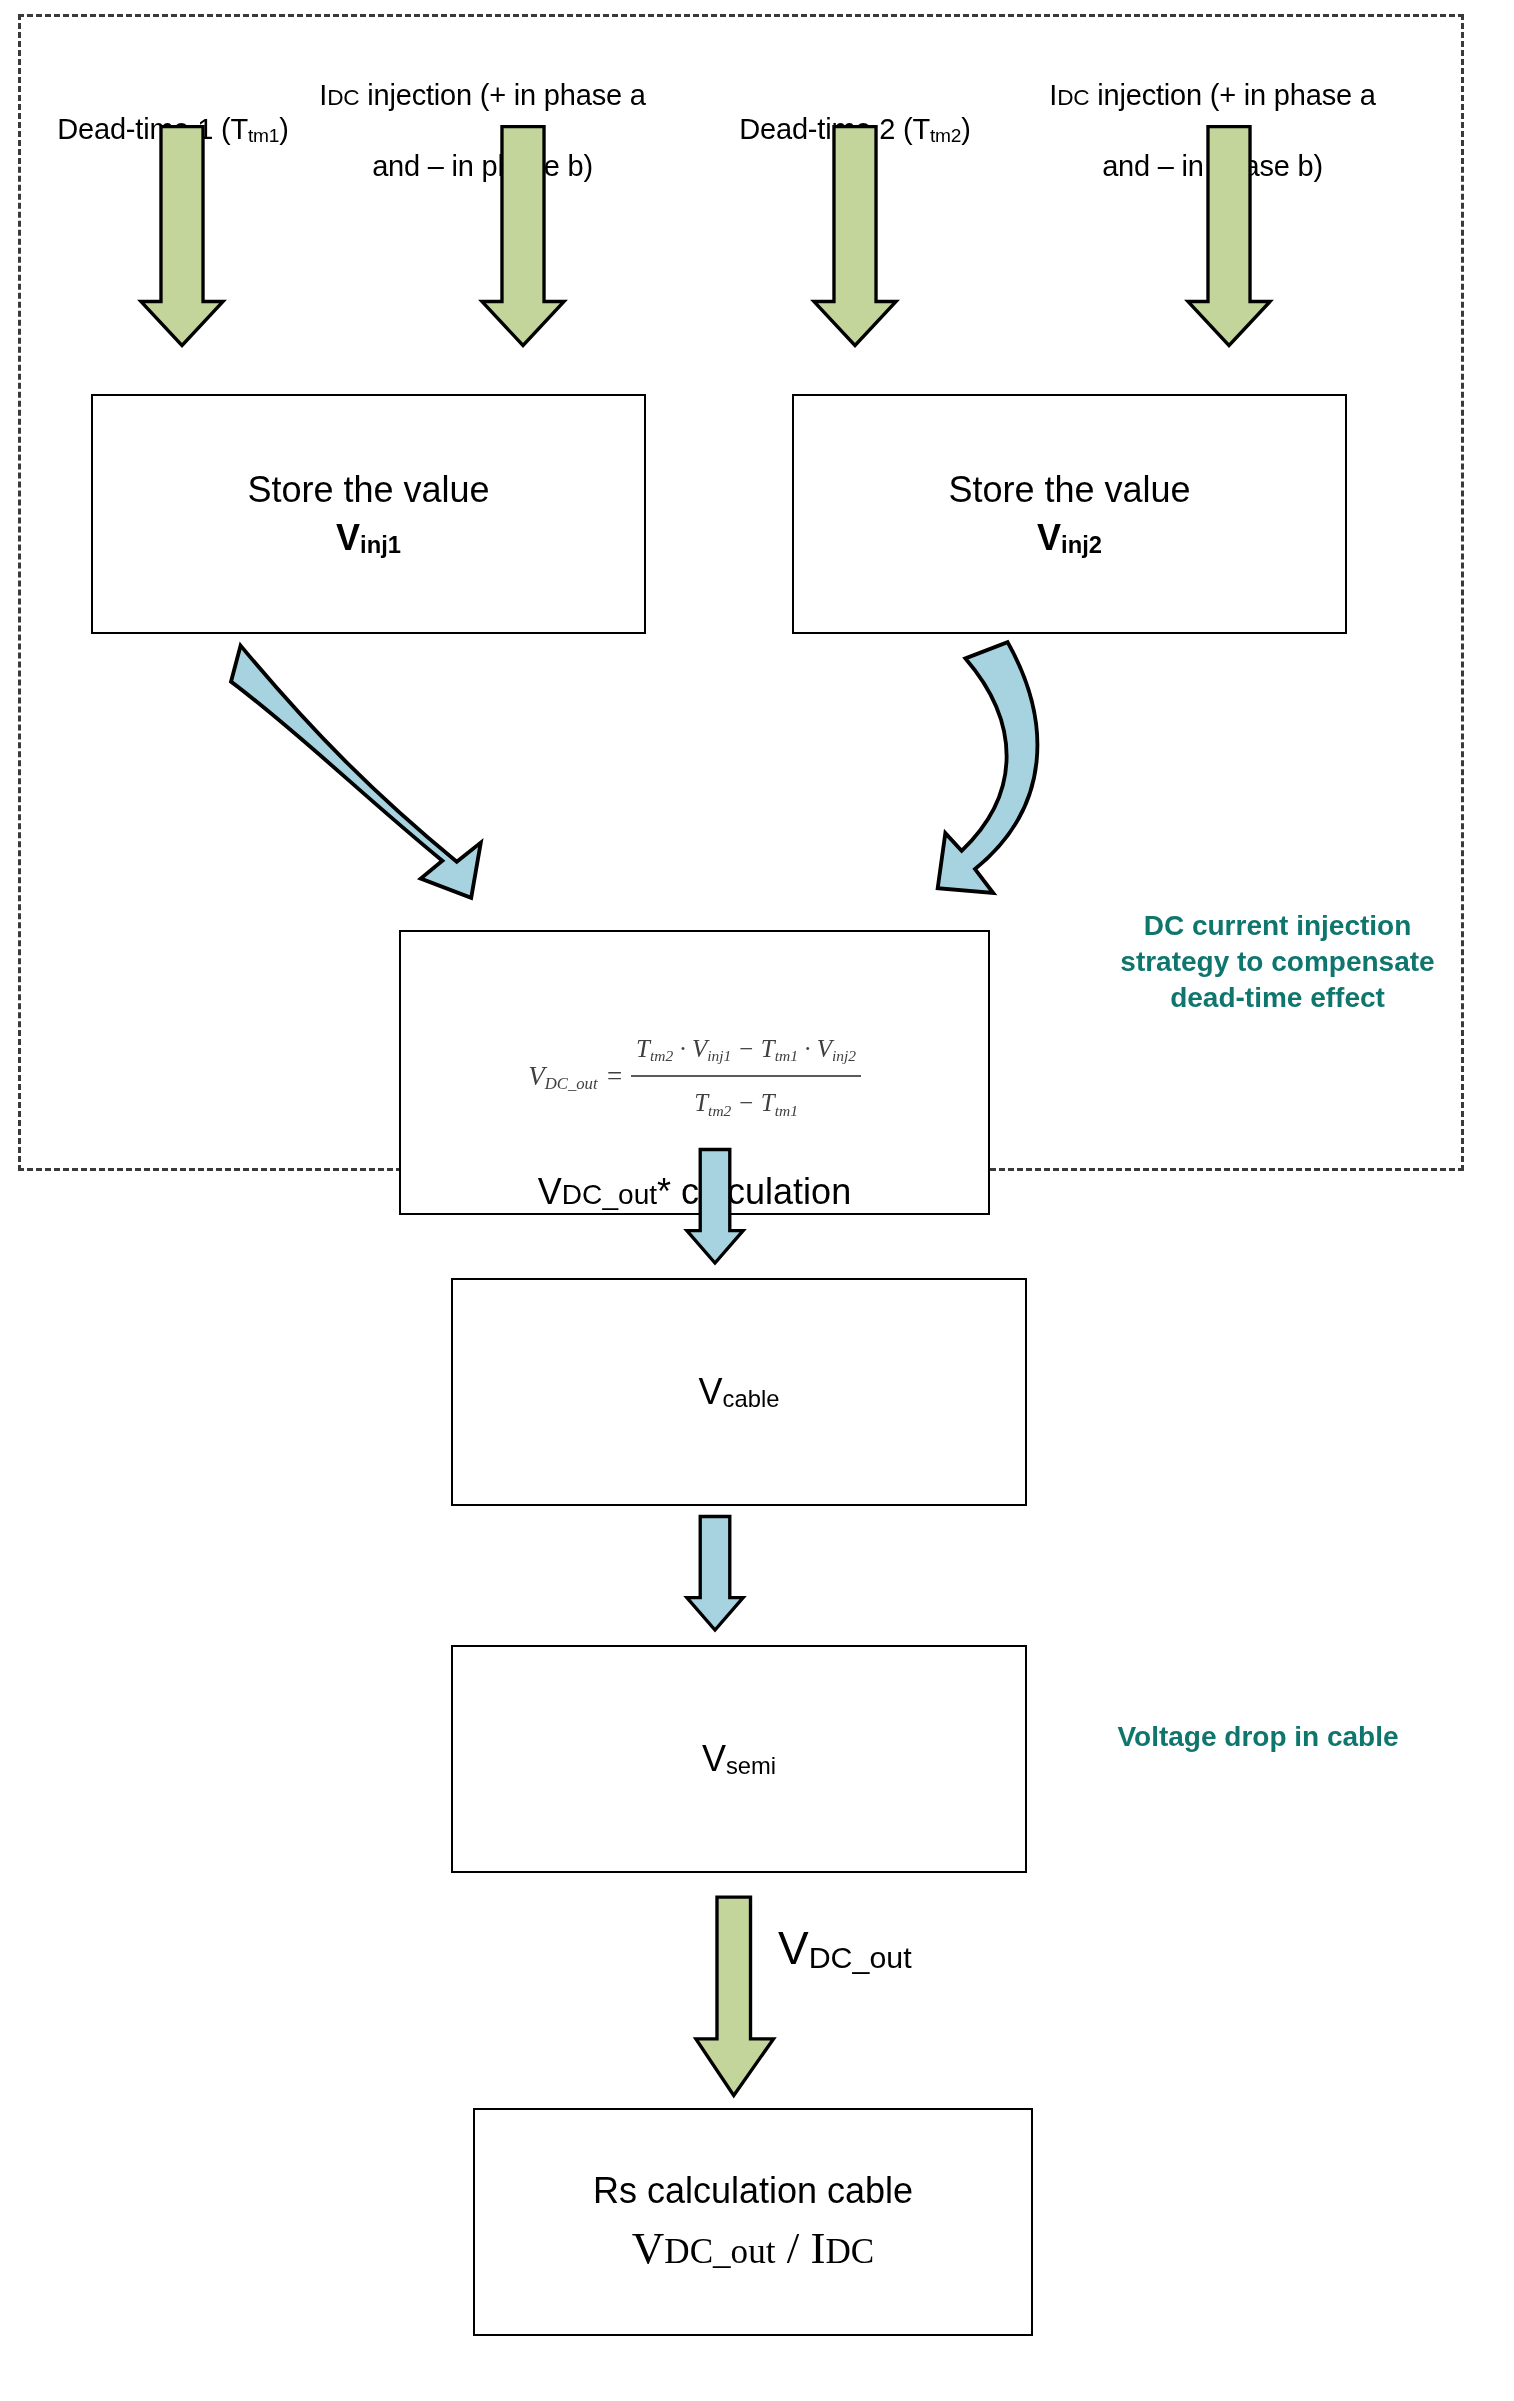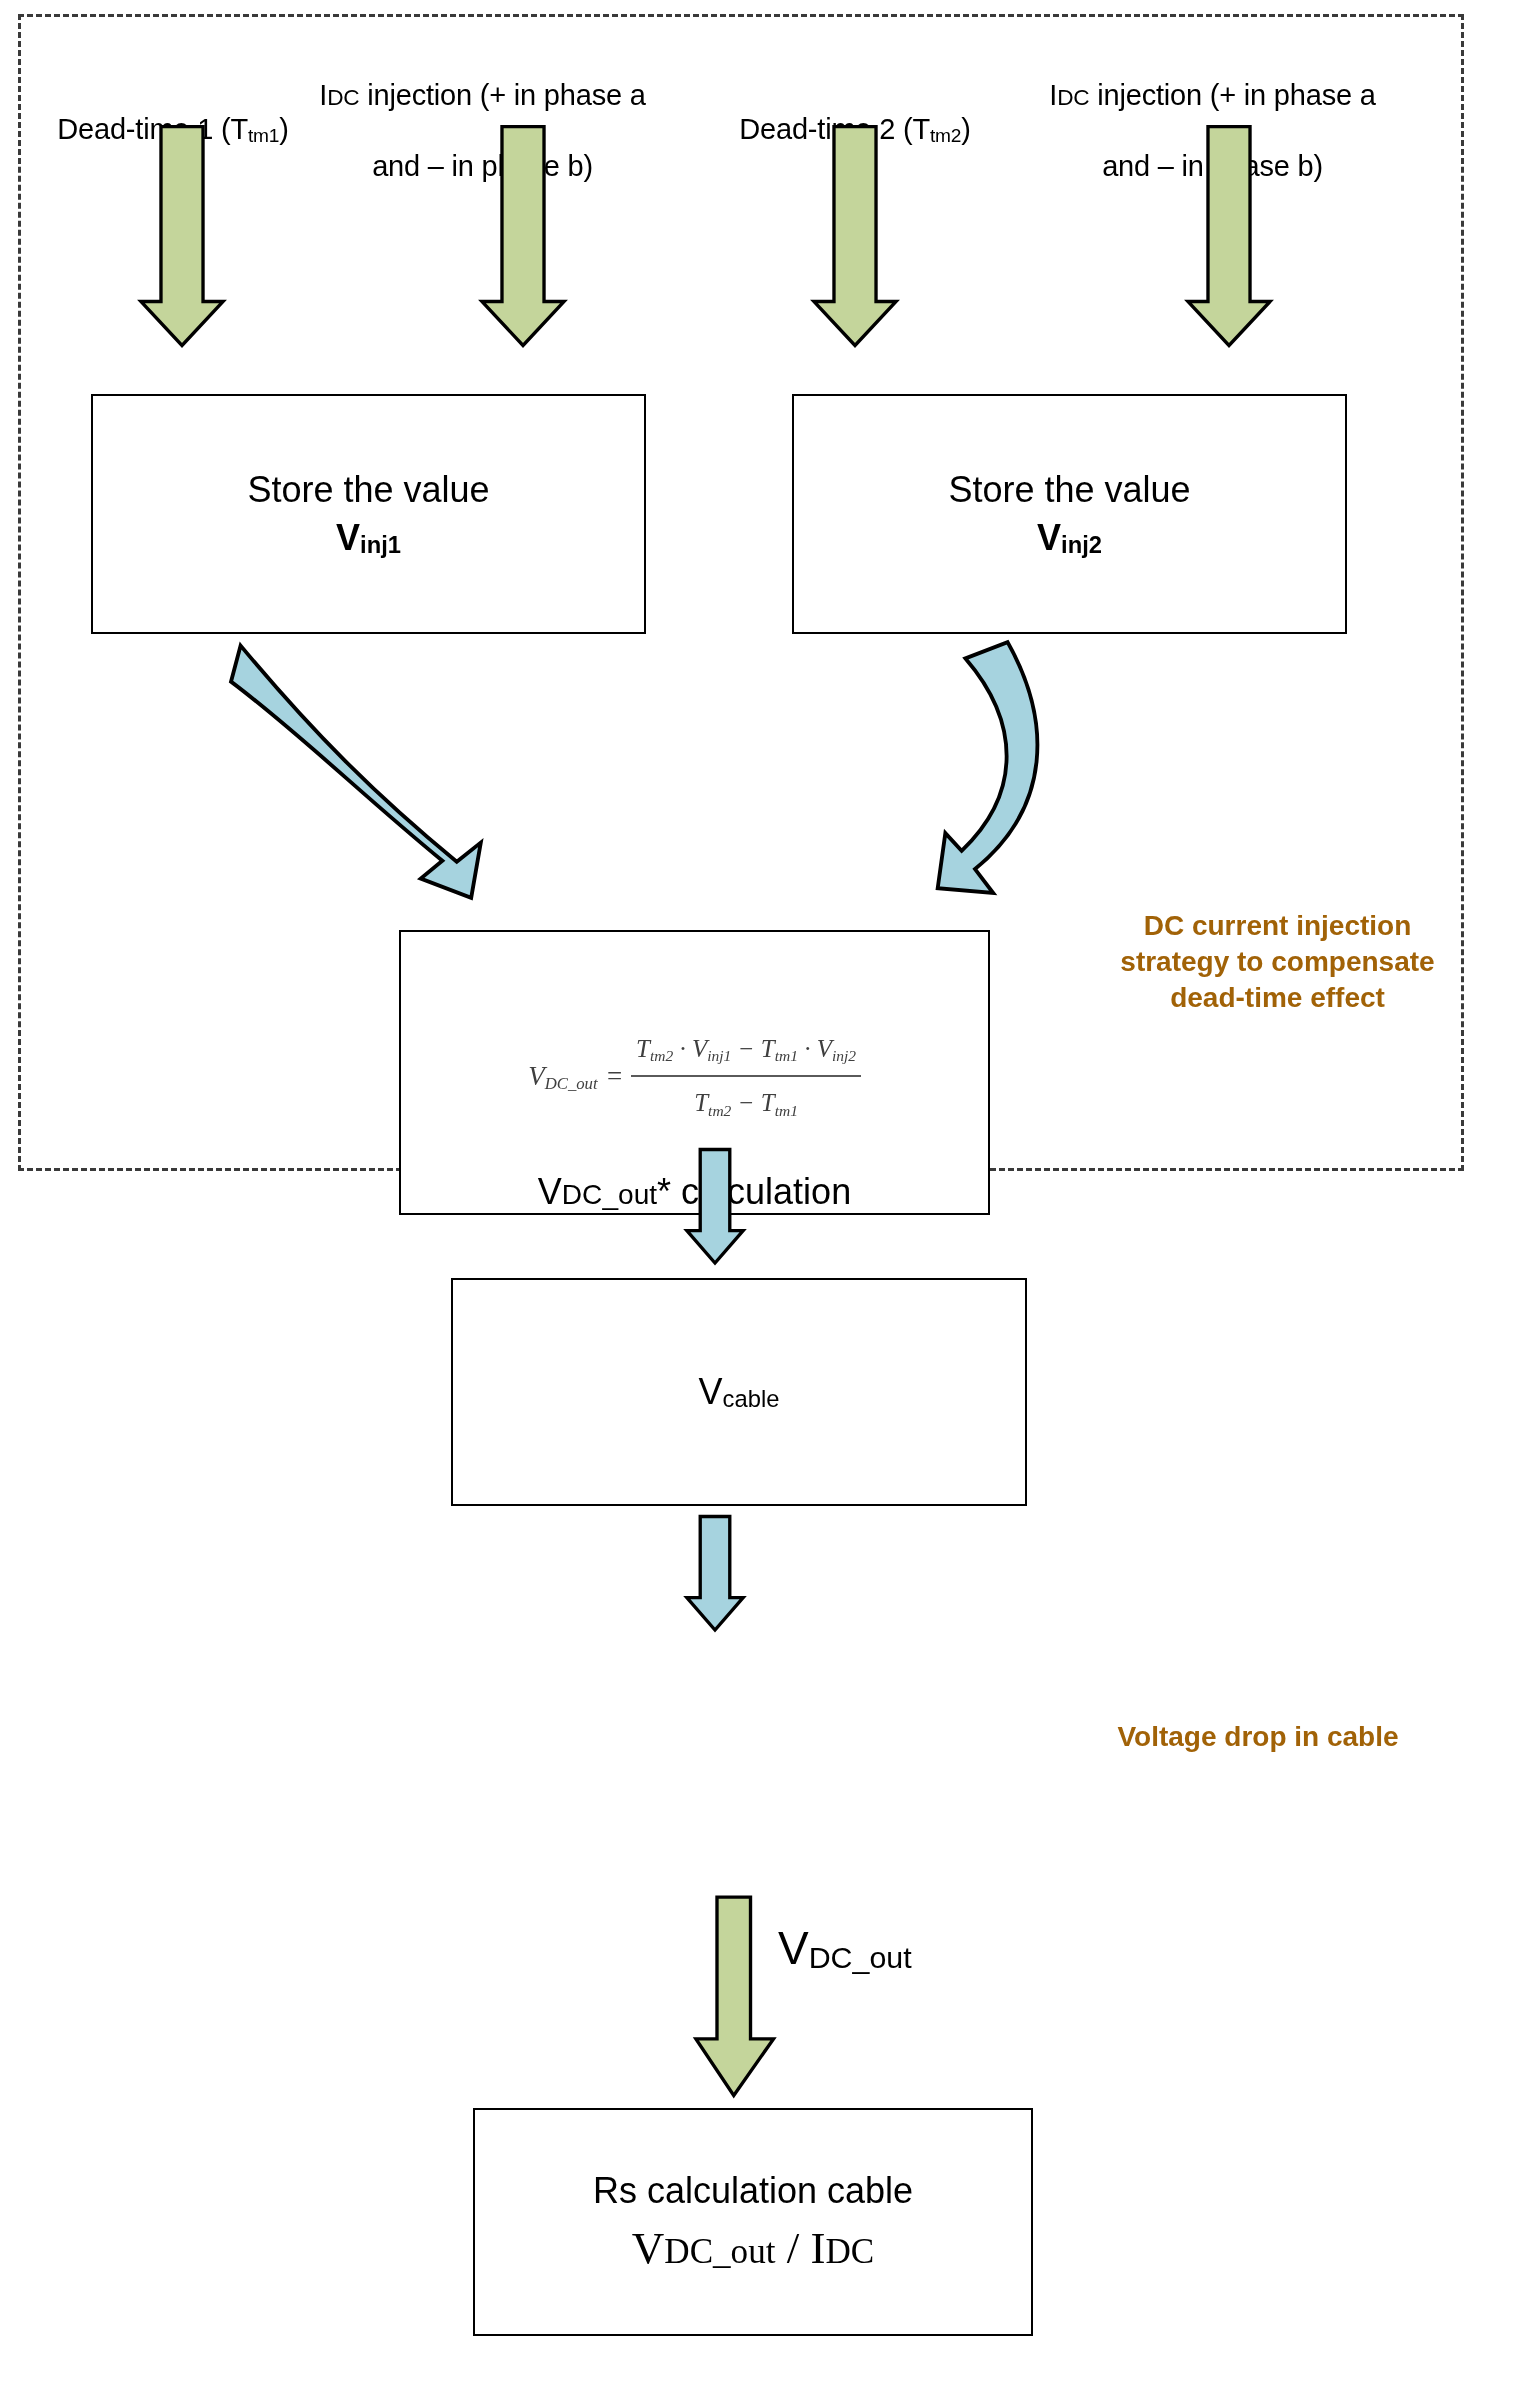--- a/index.html
+++ b/index.html
@@ -67,21 +67,21 @@
   .t-store1, .t-store2 { font-size: 36px; }
   .t-store1b, .t-store2b { font-size: 36px; margin-top: 6.7px; font-weight: bold; }
   .t-calc { font-size: 36px; }
   .t-vcable, .t-vsemi { font-size: 36px; }
   .t-rs1 { font-size: 36px; }
   .t-rs2 { font-size: 45px; margin-top: 10.6px; font-family: Liberation Serif, serif; }
 
   
   .annot {
     position: absolute;
-    color: #a16207;
+    color: #0f766e;
     font-size: 28px;
     line-height: 1.28;
     text-align: center;
     white-space: pre-line;
     font-weight: 600;
   }
   
   .arrow-svg {
     position: absolute;
     overflow: visible;
@@ -210,20 +210,23 @@
 
   <div class="box" style="left:451px; top:1278px; width:576px; height:228px;">
     <div class="box-line t-vcable">V<span class="sub">cable</span></div>
   </div>
 
 
   <svg class="arrow-svg" style="left:684px; top:1515px;" width="62" height="118" viewBox="0 0 130 245">
     <polygon points="34,2 96,2 96,172 124,172 65,240 6,172 34,172" fill="#A6D3DF" stroke="#000000" stroke-width="7"></polygon>
   </svg>
 
+  <div class="box" style="left:451px; top:1645px; width:576px; height:228px;">
+    <div class="box-line t-vsemi">V<span class="sub">semi</span></div>
+  </div>
 
   <div class="annot" style="left:1018px; top:1719px; width:480px;">Voltage drop in cable</div>
 
   <svg class="arrow-svg" style="left:694px; top:1895px;" width="91" height="204" viewBox="0 0 190 425">
     <polygon points="48,4 118,4 118,300 166,300 83,418 4,300 48,300" fill="#C4D59B" stroke="#000000" stroke-width="7"></polygon>
   </svg>
 
   <div class="vdcout-label" style="left:778px; top:1921px;">V<span class="sub">DC_out</span></div>
 
   <div class="box" style="left:473px; top:2108px; width:560px; height:228px;">

